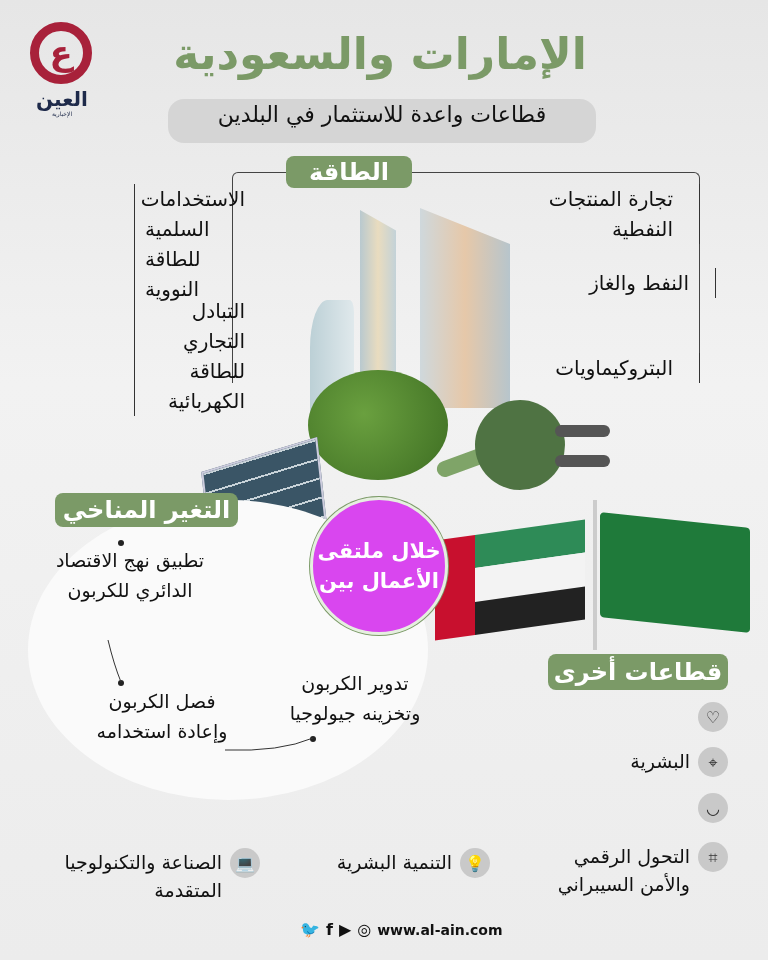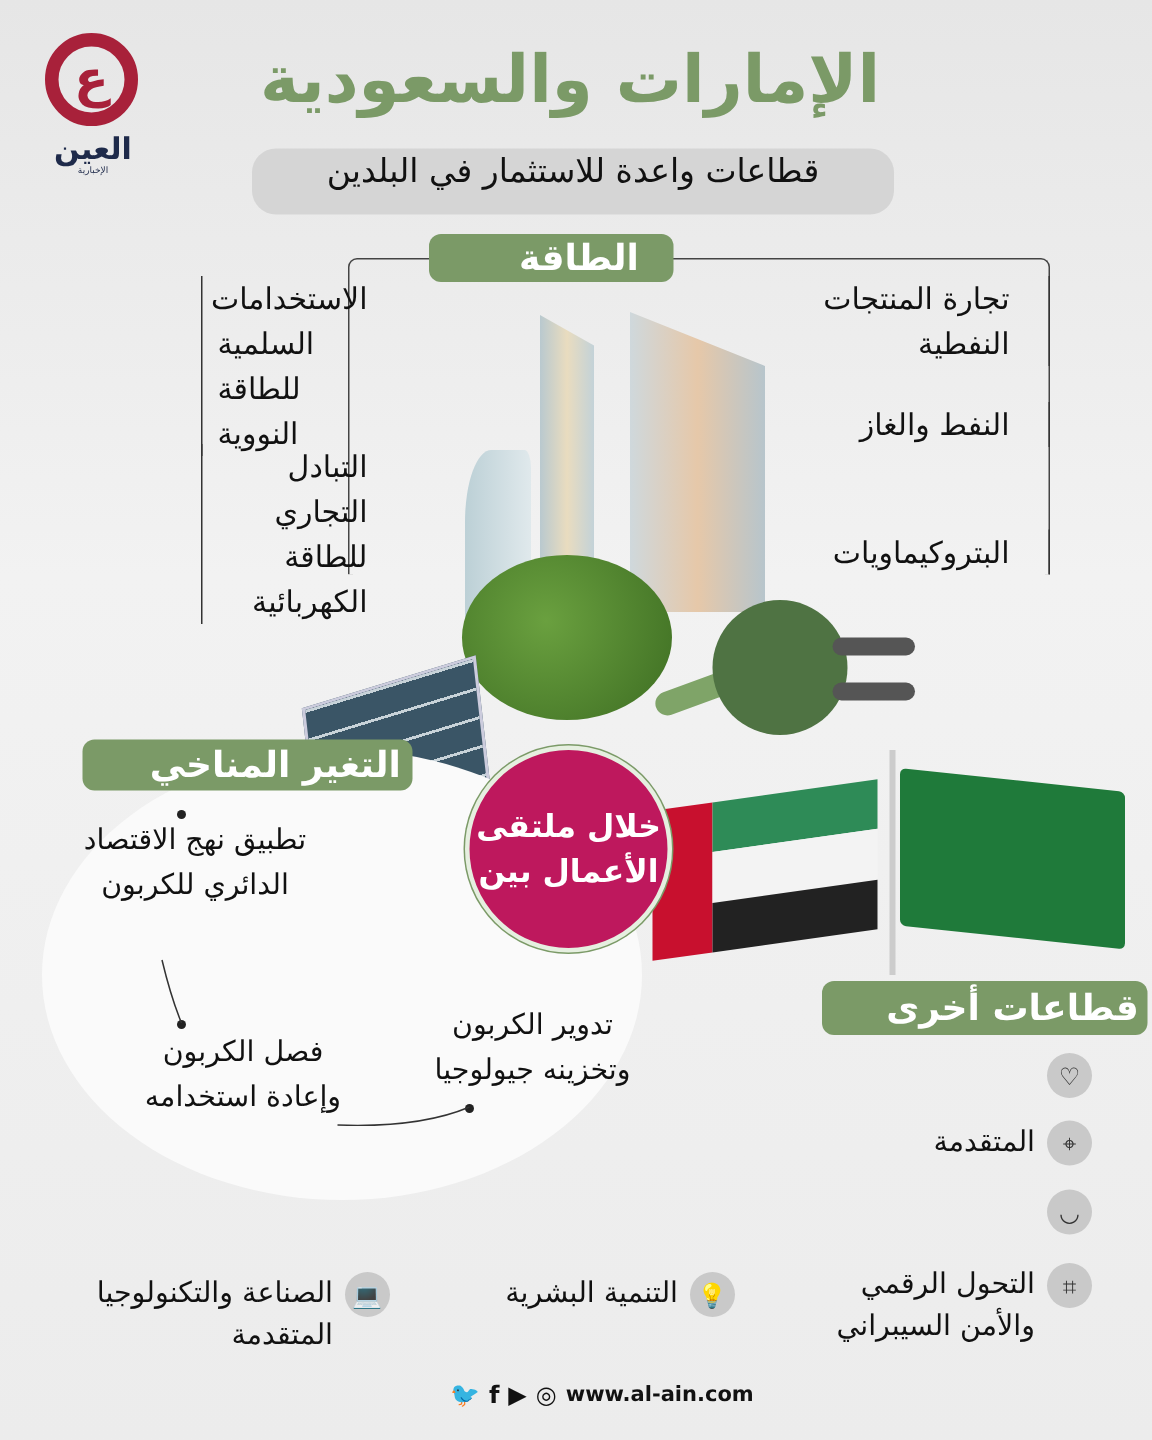--- a/index.html
+++ b/index.html
@@ -7,21 +7,21 @@
     background:linear-gradient(180deg,#e6e6e6 0%,#f2f2f2 40%,#ececec 100%);
     font-family:"DejaVu Sans",sans-serif;color:#222;direction:rtl;}
   .abs{position:absolute;}
   .logo{left:22px;top:22px;width:80px;height:100px;}
   .logo-ring{left:8px;top:0;width:62px;height:62px;border-radius:50%;border:9px solid #a8213a;box-sizing:border-box;}
   .logo-glyph{left:8px;top:0;width:62px;height:62px;display:flex;align-items:center;justify-content:center;font-size:34px;font-weight:bold;color:#a8213a;}
   .logo-name{left:0;top:66px;width:80px;text-align:center;font-size:20px;font-weight:bold;color:#1e2a4a;line-height:22px;}
   .logo-sub{left:0;top:88px;width:80px;text-align:center;font-size:6px;color:#1e2a4a;}
   .title{left:160px;top:28px;width:440px;text-align:center;font-size:44px;font-weight:bold;color:#7b9a67;}
   .subtitle{left:168px;top:99px;width:428px;height:44px;border-radius:16px;background:#d5d5d5;text-align:center;font-size:22px;line-height:32px;color:#111;}
-  .pill{background:#7b9a67;color:#fff;font-weight:bold;border-radius:8px;text-align:center;padding-left:37px;}
+  .pill{background:#7b9a67;color:#fff;font-weight:bold;border-radius:8px;text-align:center;}
   .energy-pill{left:286px;top:156px;width:126px;height:32px;font-size:24px;line-height:32px;}
   .bracket{left:232px;top:172px;width:466px;height:210px;border-top:1.5px solid #444;border-left:1.5px solid #444;border-right:1.5px solid #444;border-radius:6px 6px 0 0;}
   .etext{font-size:20px;line-height:30px;color:#111;}
   .bar-r{border-right:1.5px solid #333;padding-right:26px;}
   .bar-l{border-left:1.5px solid #333;padding-left:10px;text-align:right;}
   .visual{left:150px;top:200px;width:620px;height:440px;}
   .tower1{left:210px;top:10px;width:36px;height:170px;background:linear-gradient(90deg,#b9c9cf,#e9dcbf,#c3d2d8);clip-path:polygon(0 0,100% 12%,100% 100%,0 100%);}
   .tower2{left:270px;top:8px;width:90px;height:200px;background:linear-gradient(90deg,#cfd8dc,#e6c8a9,#b7c5cc);clip-path:polygon(0 0,100% 18%,100% 100%,0 100%,0 0,20% 5%,80% 20%,80% 60%,20% 90%);}
   .tower3{left:160px;top:100px;width:44px;height:120px;background:linear-gradient(90deg,#bcd0d6,#e0e9ec);border-radius:40% 10% 0 0;}
   .tree{left:158px;top:170px;width:140px;height:110px;border-radius:50%;background:radial-gradient(circle at 40% 40%,#6aa03f,#3d6d22);}
@@ -30,21 +30,21 @@
   .plug-body{left:20px;top:10px;width:90px;height:90px;border-radius:50%;background:#4f7343;}
   .pin{left:100px;height:12px;width:55px;background:#555;border-radius:6px;}
   .cable{left:-20px;top:60px;width:80px;height:16px;background:#7fa468;border-radius:8px;transform:rotate(-20deg);}
   .flag-ae{left:285px;top:330px;width:150px;height:100px;transform:skewY(-8deg);}
   .flag-ae .r{left:0;top:0;width:40px;height:100%;background:#c8102e;}
   .flag-ae .g{left:40px;top:0;right:0;height:33%;background:#2e8b57;}
   .flag-ae .w{left:40px;top:33%;right:0;height:34%;background:#f3f3f3;}
   .flag-ae .b{left:40px;top:67%;right:0;height:33%;background:#222;}
   .flag-sa{left:450px;top:320px;width:150px;height:105px;background:#1f7a3a;transform:skewY(6deg);border-radius:4px;}
   .pole{left:443px;top:300px;width:4px;height:150px;background:#ccc;}
-  .circle{left:310px;top:497px;width:132px;height:132px;border-radius:50%;background:#be185d;border:3px solid #e6efe0;box-shadow:0 0 0 1px #7b9a67;color:#fff;font-weight:bold;font-size:21px;line-height:30px;text-align:center;display:flex;align-items:center;justify-content:center;}
+  .circle{left:310px;top:497px;width:132px;height:132px;border-radius:50%;background:#d946ef;border:3px solid #e6efe0;box-shadow:0 0 0 1px #7b9a67;color:#fff;font-weight:bold;font-size:21px;line-height:30px;text-align:center;display:flex;align-items:center;justify-content:center;}
   .white-blob{left:28px;top:500px;width:400px;height:300px;border-radius:50%;background:#fafafa;}
   .climate-pill{left:55px;top:493px;width:183px;height:34px;font-size:24px;line-height:34px;}
   .ctext{font-size:19px;line-height:30px;color:#111;text-align:center;}
   .dot{width:6px;height:6px;border-radius:50%;background:#222;}
   .other-pill{left:548px;top:654px;width:180px;height:36px;font-size:24px;line-height:36px;}
   .oitem{right:40px;display:flex;flex-direction:row;align-items:flex-start;gap:8px;}
   .oicon{width:30px;height:30px;border-radius:50%;background:#c9c9c9;display:flex;align-items:center;justify-content:center;font-size:16px;color:#333;flex:none;}
   .otext{font-size:19px;line-height:28px;color:#111;text-align:right;}
   .social{left:300px;top:920px;display:flex;align-items:center;gap:6px;direction:ltr;font-size:14px;color:#111;font-weight:bold;}
   .sicon{font-size:16px;}
@@ -81,21 +81,21 @@
       <div class="abs w"></div>
       <div class="abs b"></div>
   </div>
   <div class="abs flag-sa"></div>
 </div>
 
 <div class="abs bracket"></div>
 <div class="abs pill energy-pill">الطاقة</div>
 
 <div class="abs etext bar-r" style="right:68px;top:184px;width:155px;">تجارة المنتجات النفطية</div>
-<div class="abs etext bar-r" style="right:68px;top:268px;width:100px;">النفط والغاز</div>
+<div class="abs etext bar-r" style="right:52px;top:268px;width:100px;">النفط والغاز</div>
 <div class="abs etext bar-r" style="right:68px;top:353px;width:130px;">البتروكيماويات</div>
 
 <div class="abs etext bar-l" style="left:134px;top:184px;width:100px;text-align:left;direction:rtl;">الاستخدامات السلمية للطاقة النووية</div>
 <div class="abs etext bar-l" style="left:134px;top:296px;width:100px;direction:rtl;">التبادل التجاري للطاقة الكهربائية</div>
 
 <div class="abs white-blob"></div>
 <div class="abs pill climate-pill">التغير المناخي</div>
 <div class="abs dot" style="left:118px;top:540px"></div>
 <div class="abs ctext" style="left:40px;top:545px;width:180px;">تطبيق نهج الاقتصاد الدائري للكربون</div>
 <div class="abs dot" style="left:118px;top:680px"></div>
@@ -114,21 +114,21 @@
     <div>الأعمال بين</div>
   </div>
 </div>
 
 <div class="abs pill other-pill">قطاعات أخرى</div>
 <div class="abs oitem" style="top:702px">
   <span class="oicon">♡</span>
 </div>
 <div class="abs oitem" style="top:747px">
   <span class="oicon">⌖</span>
-  <span class="otext" style="width:120px">المتقدمة</span>
+  <span class="otext" style="width:120px">البشرية</span>
 </div>
 <div class="abs oitem" style="top:793px">
   <span class="oicon">◡</span>
 </div>
 <div class="abs oitem" style="top:842px">
   <span class="oicon">⌗</span>
   <span class="otext" style="width:140px">التحول الرقمي والأمن السيبراني</span>
 </div>
 
 <div class="abs oitem" style="right:278px;top:848px">

